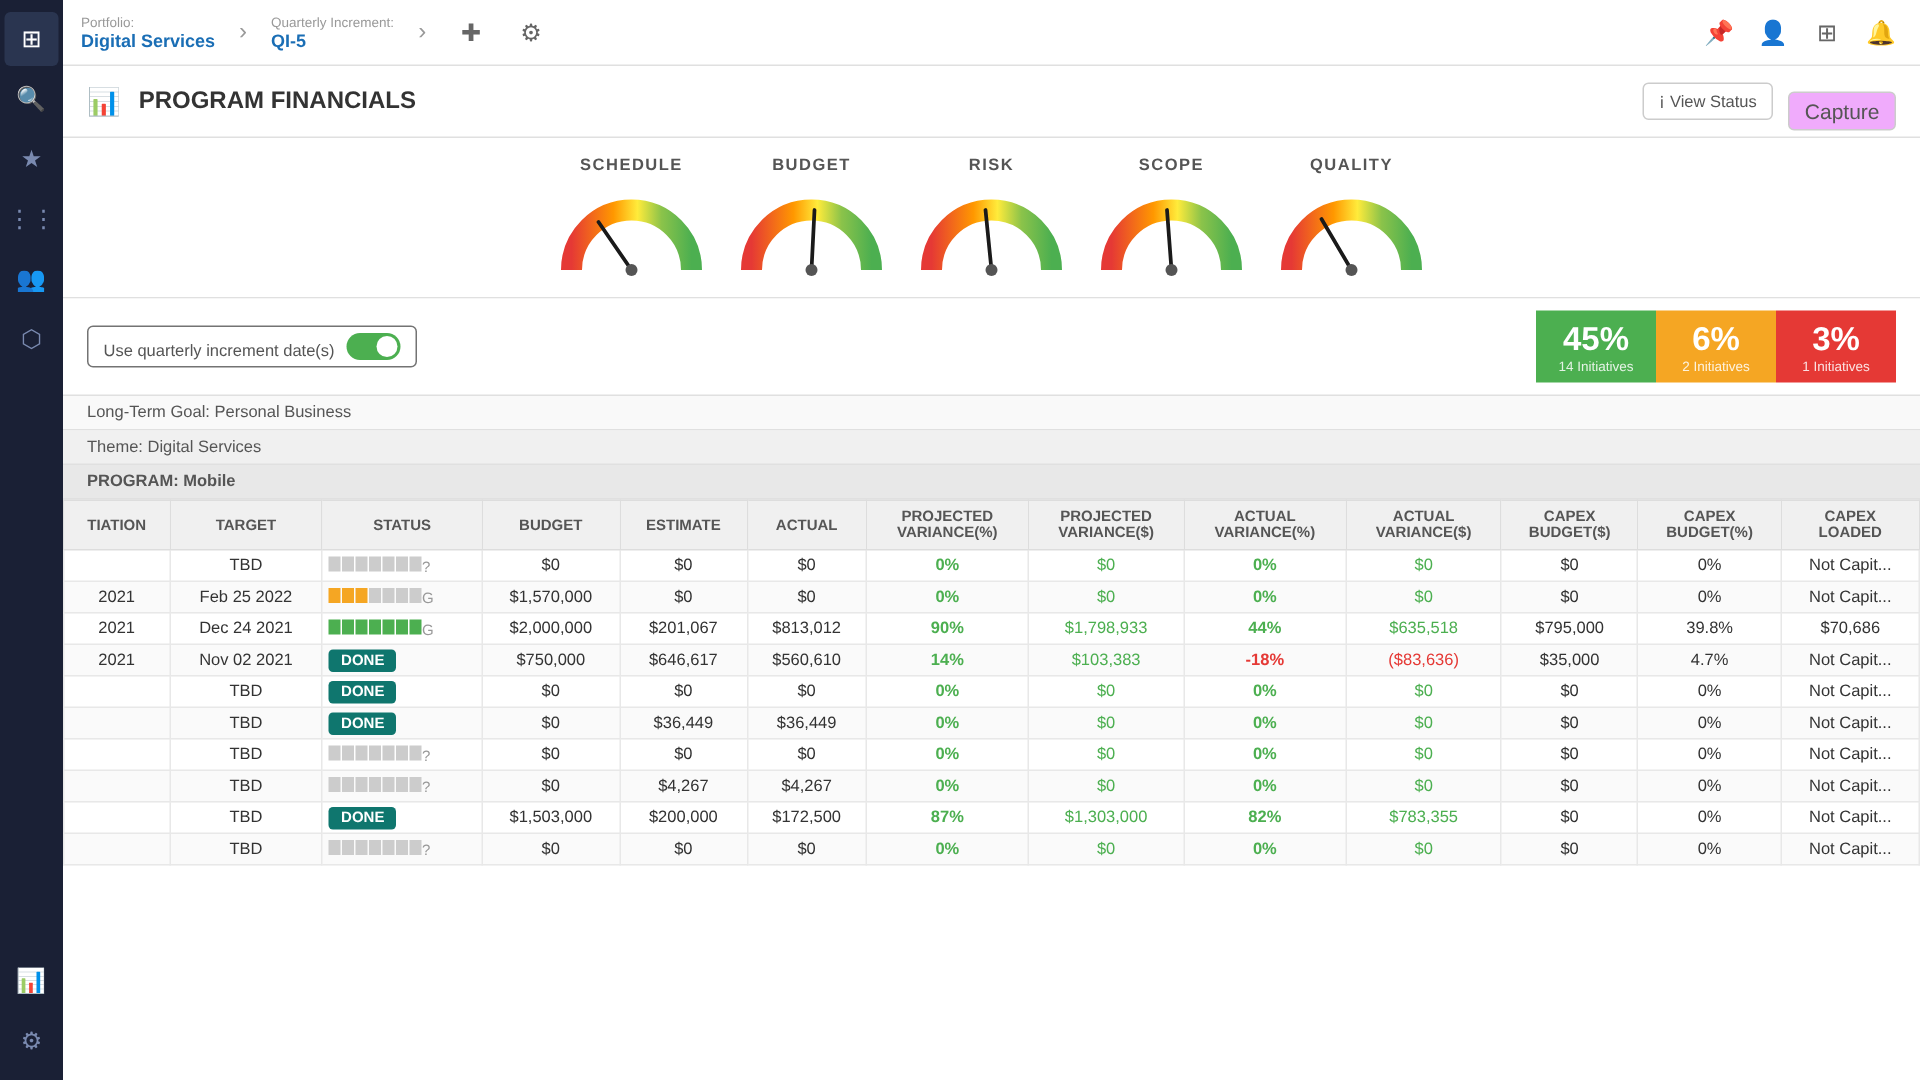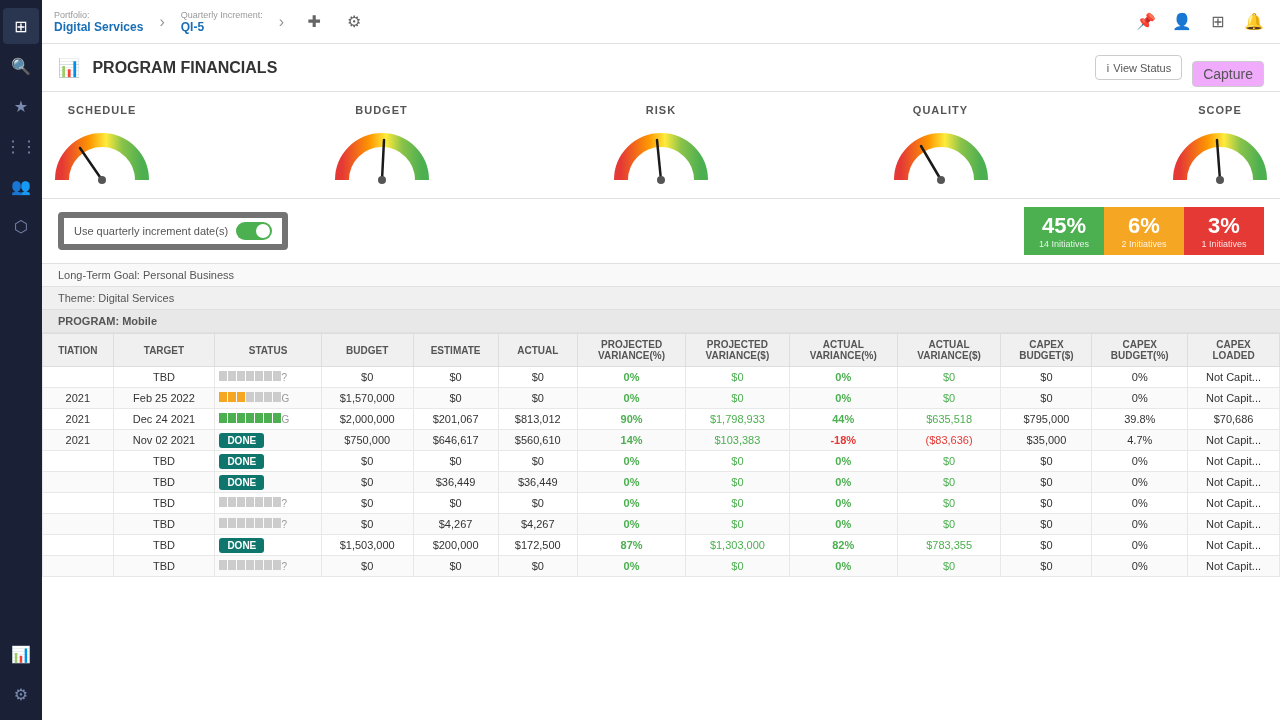--- a/index.html
+++ b/index.html
@@ -26,28 +26,28 @@
     .page-header { background: #fff; border-bottom: 1px solid #e0e0e0; padding: 0 16px; height: 48px; display: flex; align-items: center; gap: 12px; }
     .page-title-icon { color: #666; font-size: 18px; }
     .page-title { font-size: 16px; font-weight: bold; color: #333; }
     .header-query { flex: 1; max-width: 340px; }
     .header-query select { width: 100%; border: 1px solid #ccc; border-radius: 4px; padding: 4px 8px; font-size: 11px; color: #555; background: #fff; }
     .header-actions { margin-left: auto; display: flex; align-items: center; gap: 10px; }
     .btn-view-status { border: 1px solid #ccc; background: #fff; color: #555; padding: 4px 10px; border-radius: 4px; cursor: pointer; font-size: 11px; display: flex; align-items: center; gap: 4px; }
     .btn-capture { border: 1px solid #ccc; background: #f0abfc; color: #555; padding: 4px 10px; border-radius: 4px; cursor: pointer; font-size: 14px; margin-top: 12px; }
 
     
-    .gauge-section { background: #fff; padding: 12px 0 8px; display: flex; justify-content: space-between; gap: 0; border-bottom: 1px solid #e0e0e0; }
+    .gauge-section { background: #fff; padding: 12px 0 8px; display: flex; justify-content: center; gap: 0; border-bottom: 1px solid #e0e0e0; }
     .gauge-item { display: flex; flex-direction: column; align-items: center; width: 120px; }
     .gauge-label { font-size: 11px; font-weight: bold; color: #555; letter-spacing: 1px; margin-bottom: 4px; }
     .gauge-svg { width: 100px; height: 70px; }
 
     
     .summary-row { display: flex; align-items: center; padding: 8px 16px; background: #fff; border-bottom: 1px solid #e0e0e0; }
-    .toggle-section { display: flex; align-items: center; gap: 8px; border: 6px solid #737373; border-radius: 4px; padding: 4px 10px; }
+    .toggle-section { display: flex; align-items: flex-end; gap: 8px; border: 1px solid #737373; border-radius: 4px; padding: 4px 10px; }
     .toggle-label { font-size: 11px; color: #555; }
     .toggle-switch { width: 36px; height: 18px; background: #4caf50; border-radius: 9px; position: relative; cursor: pointer; }
     .toggle-switch::after { content: ''; position: absolute; width: 14px; height: 14px; background: #fff; border-radius: 50%; top: 2px; right: 2px; }
     .summary-cards { margin-left: auto; display: flex; gap: 0; }
     .summary-card { padding: 6px 14px; text-align: center; min-width: 80px; }
     .summary-card.green { background: #4caf50; }
     .summary-card.yellow { background: #f5a623; }
     .summary-card.red { background: #e53935; }
     .summary-card .pct { font-size: 22px; font-weight: bold; color: #fff; }
     .summary-card .sub { font-size: 9px; color: rgba(255,255,255,0.85); }
@@ -180,51 +180,51 @@
               <stop offset="100%" style="stop-color:#4caf50"></stop>
             </linearGradient>
           </defs>
           <path d="M 10 60 A 40 40 0 0 1 90 60" fill="none" stroke="url(#g3)" stroke-width="14"></path>
           <line x1="50" y1="60" x2="46" y2="20" stroke="#1a1a1a" stroke-width="2.5" stroke-linecap="round"></line>
           <circle cx="50" cy="60" r="4" fill="#555"></circle>
         </svg>
       </div>
 
       <div class="gauge-item">
+        <span class="gauge-label">SCOPE</span>
+        <svg class="gauge-svg" viewBox="0 0 100 70">
+          <defs>
+            <linearGradient id="g4" x1="0%" y1="0%" x2="100%" y2="0%">
+              <stop offset="0%" style="stop-color:#e53935"></stop>
+              <stop offset="35%" style="stop-color:#ff9800"></stop>
+              <stop offset="55%" style="stop-color:#ffeb3b"></stop>
+              <stop offset="75%" style="stop-color:#8bc34a"></stop>
+              <stop offset="100%" style="stop-color:#4caf50"></stop>
+            </linearGradient>
+          </defs>
+          <path d="M 10 60 A 40 40 0 0 1 90 60" fill="none" stroke="url(#g4)" stroke-width="14"></path>
+          <line x1="50" y1="60" x2="47" y2="20" stroke="#1a1a1a" stroke-width="2.5" stroke-linecap="round"></line>
+          <circle cx="50" cy="60" r="4" fill="#555"></circle>
+        </svg>
+      </div>
+
+      <div class="gauge-item">
         <span class="gauge-label">QUALITY</span>
         <svg class="gauge-svg" viewBox="0 0 100 70">
           <defs>
             <linearGradient id="g5" x1="0%" y1="0%" x2="100%" y2="0%">
               <stop offset="0%" style="stop-color:#e53935"></stop>
               <stop offset="35%" style="stop-color:#ff9800"></stop>
               <stop offset="55%" style="stop-color:#ffeb3b"></stop>
               <stop offset="75%" style="stop-color:#8bc34a"></stop>
               <stop offset="100%" style="stop-color:#4caf50"></stop>
             </linearGradient>
           </defs>
           <path d="M 10 60 A 40 40 0 0 1 90 60" fill="none" stroke="url(#g5)" stroke-width="14"></path>
           <line x1="50" y1="60" x2="30" y2="26" stroke="#1a1a1a" stroke-width="2.5" stroke-linecap="round"></line>
-          <circle cx="50" cy="60" r="4" fill="#555"></circle>
-        </svg>
-      </div>
-
-      <div class="gauge-item">
-        <span class="gauge-label">SCOPE</span>
-        <svg class="gauge-svg" viewBox="0 0 100 70">
-          <defs>
-            <linearGradient id="g4" x1="0%" y1="0%" x2="100%" y2="0%">
-              <stop offset="0%" style="stop-color:#e53935"></stop>
-              <stop offset="35%" style="stop-color:#ff9800"></stop>
-              <stop offset="55%" style="stop-color:#ffeb3b"></stop>
-              <stop offset="75%" style="stop-color:#8bc34a"></stop>
-              <stop offset="100%" style="stop-color:#4caf50"></stop>
-            </linearGradient>
-          </defs>
-          <path d="M 10 60 A 40 40 0 0 1 90 60" fill="none" stroke="url(#g4)" stroke-width="14"></path>
-          <line x1="50" y1="60" x2="47" y2="20" stroke="#1a1a1a" stroke-width="2.5" stroke-linecap="round"></line>
           <circle cx="50" cy="60" r="4" fill="#555"></circle>
         </svg>
       </div>
     </div>
 
     <div class="summary-row">
       <div class="toggle-section">
         <span class="toggle-label">Use quarterly increment date(s)</span>
         <div class="toggle-switch"></div>
       </div>

